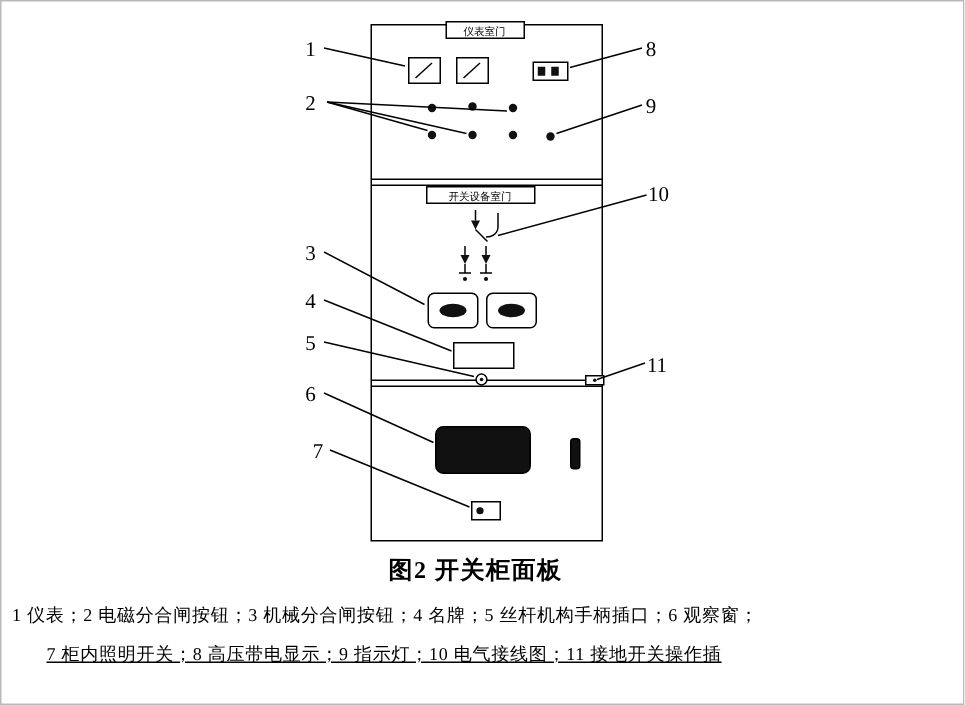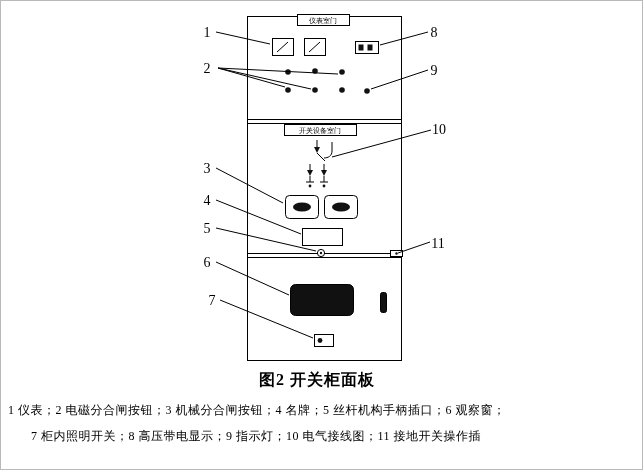--- a/index.html
+++ b/index.html
@@ -23,21 +23,21 @@
     letter-spacing:1px;
     white-space:nowrap;
   }
   .legend-line{
     position:absolute;
     font-size:12px;
     white-space:nowrap;
     letter-spacing:0.5px;
   }
   .legend-1{left:7px;top:401px;}
-  .legend-2{left:30px;top:427px;}
+  .legend-2{left:30px;top:427px;text-decoration:underline;}
   .num{font-size:14px;font-family:"Liberation Serif","DejaVu Serif",serif;}
   .doorlabel{font-size:7px;font-family:"Liberation Sans","DejaVu Sans",sans-serif;}
 </style>
 </head>
 <body>
 
 <div class="canvas">
 
   <svg width="643" height="470" viewBox="0 0 643 470">
     <g stroke="#000" stroke-width="1" fill="none">

